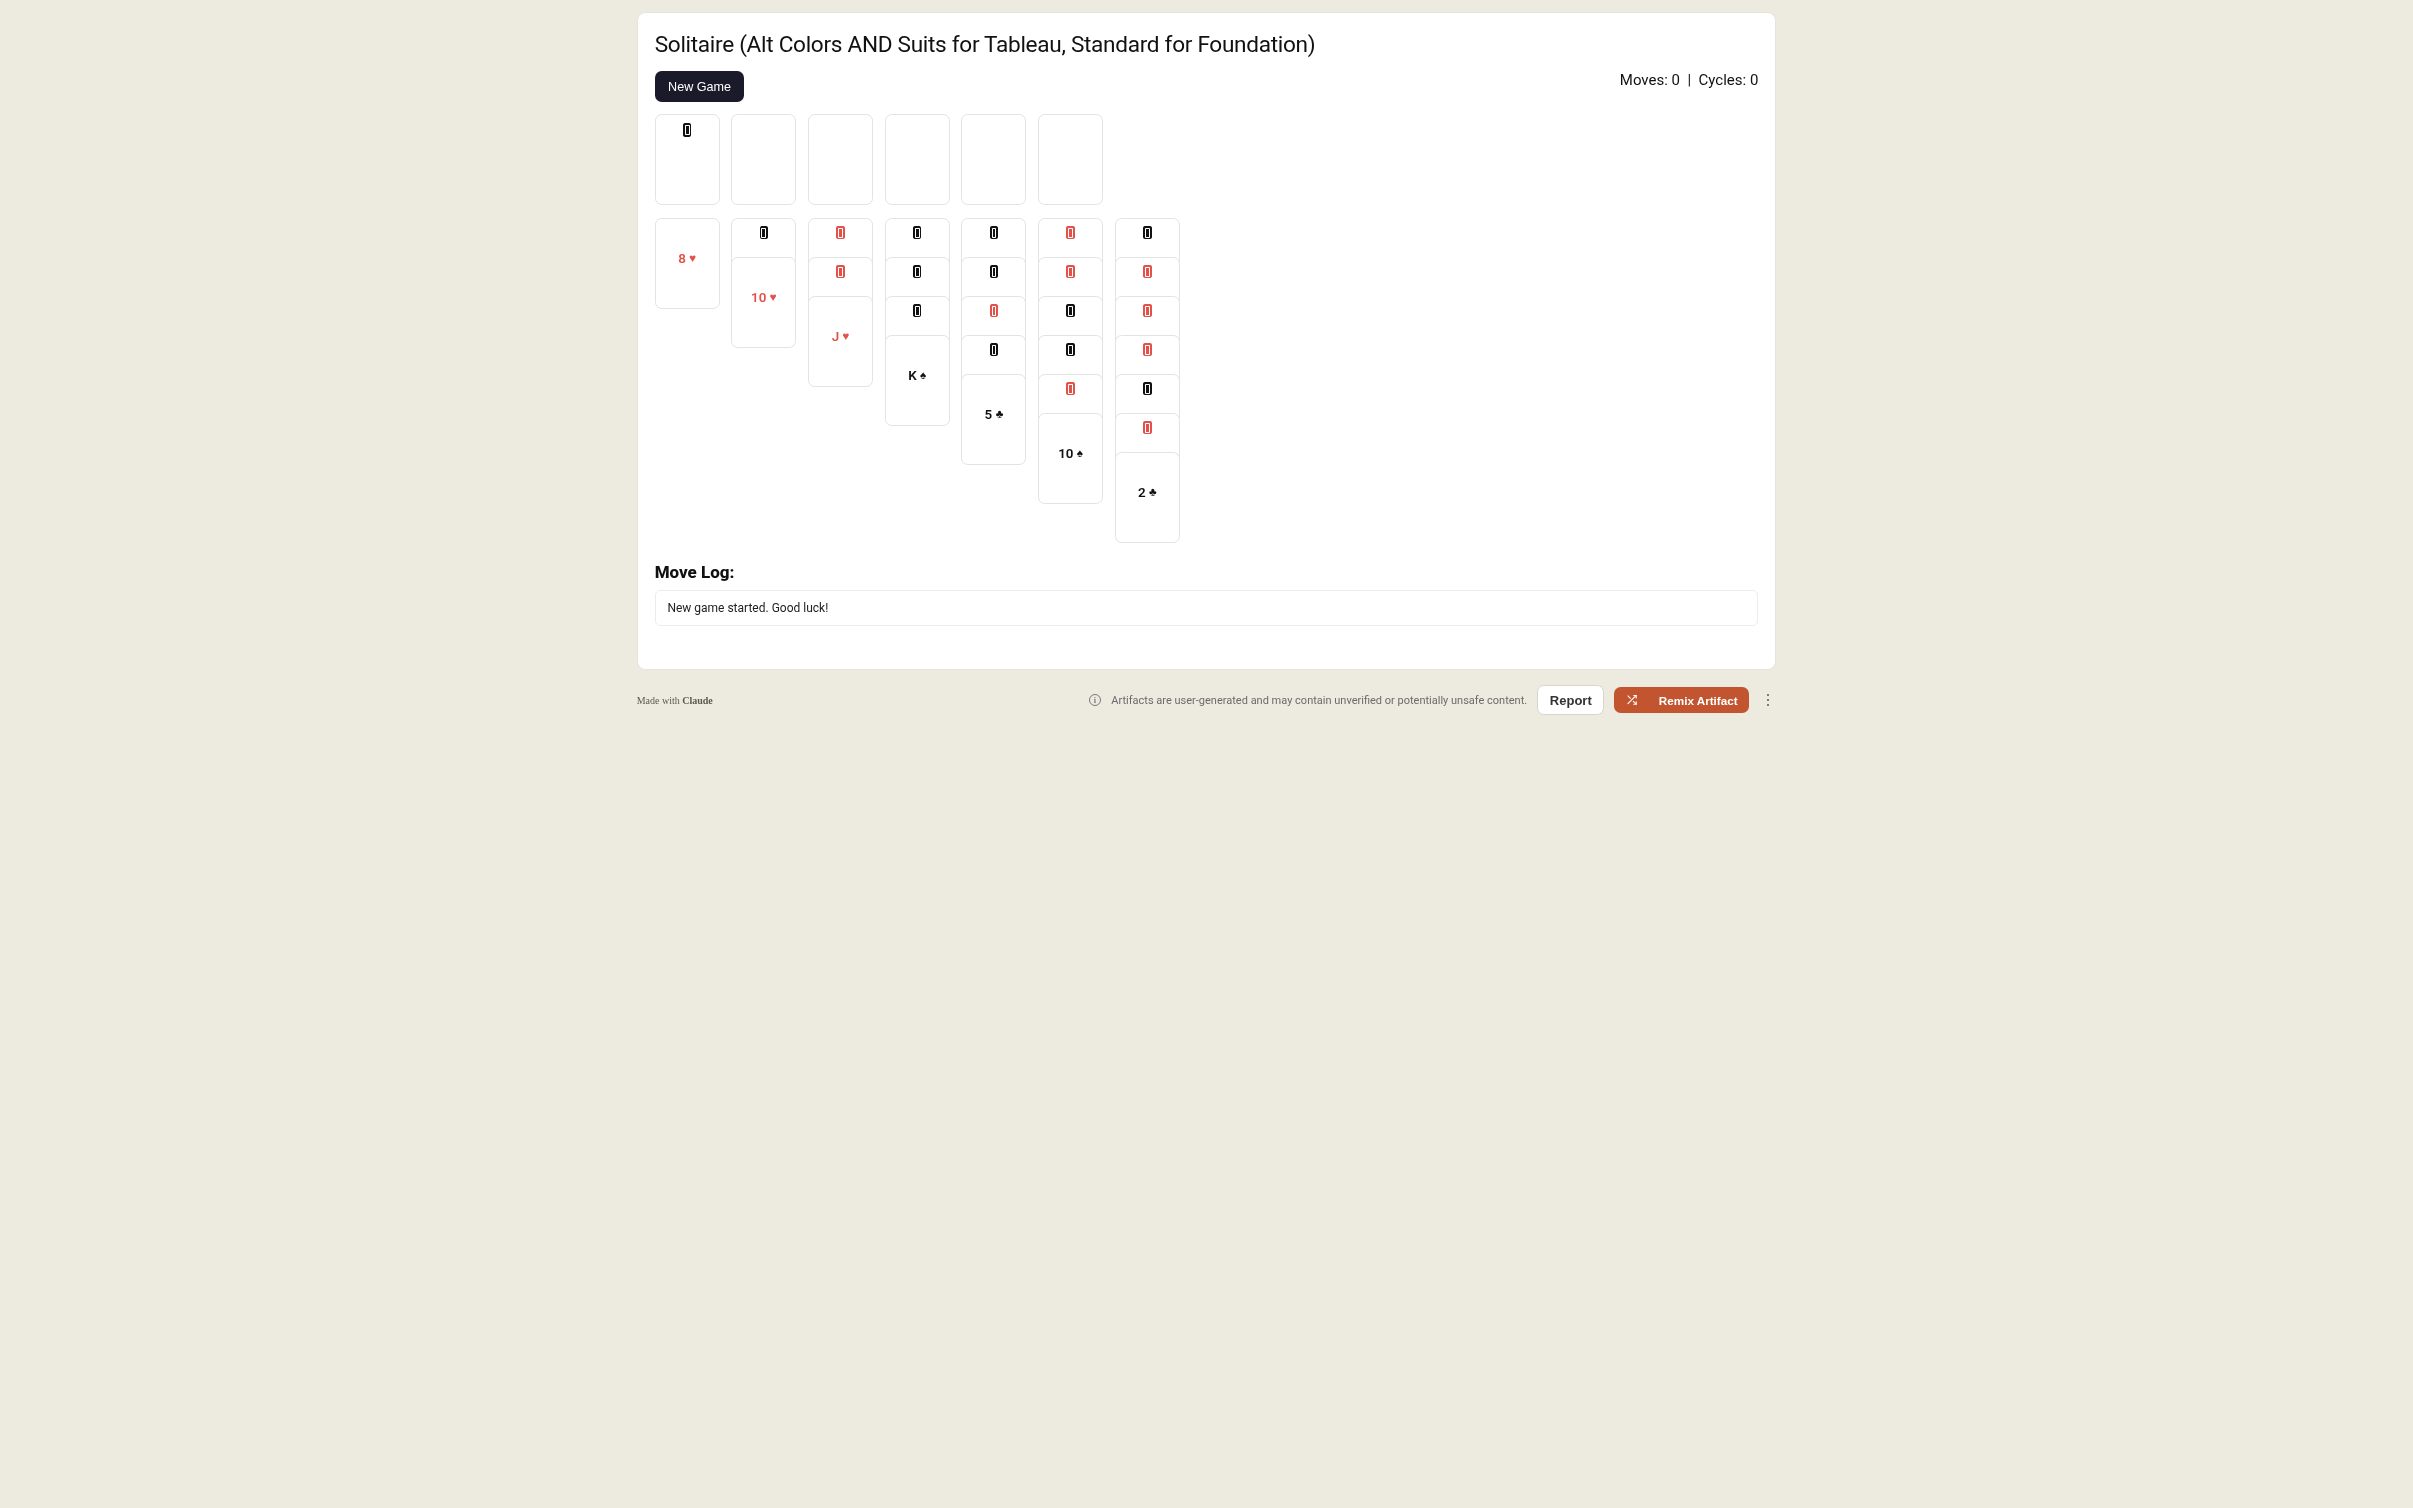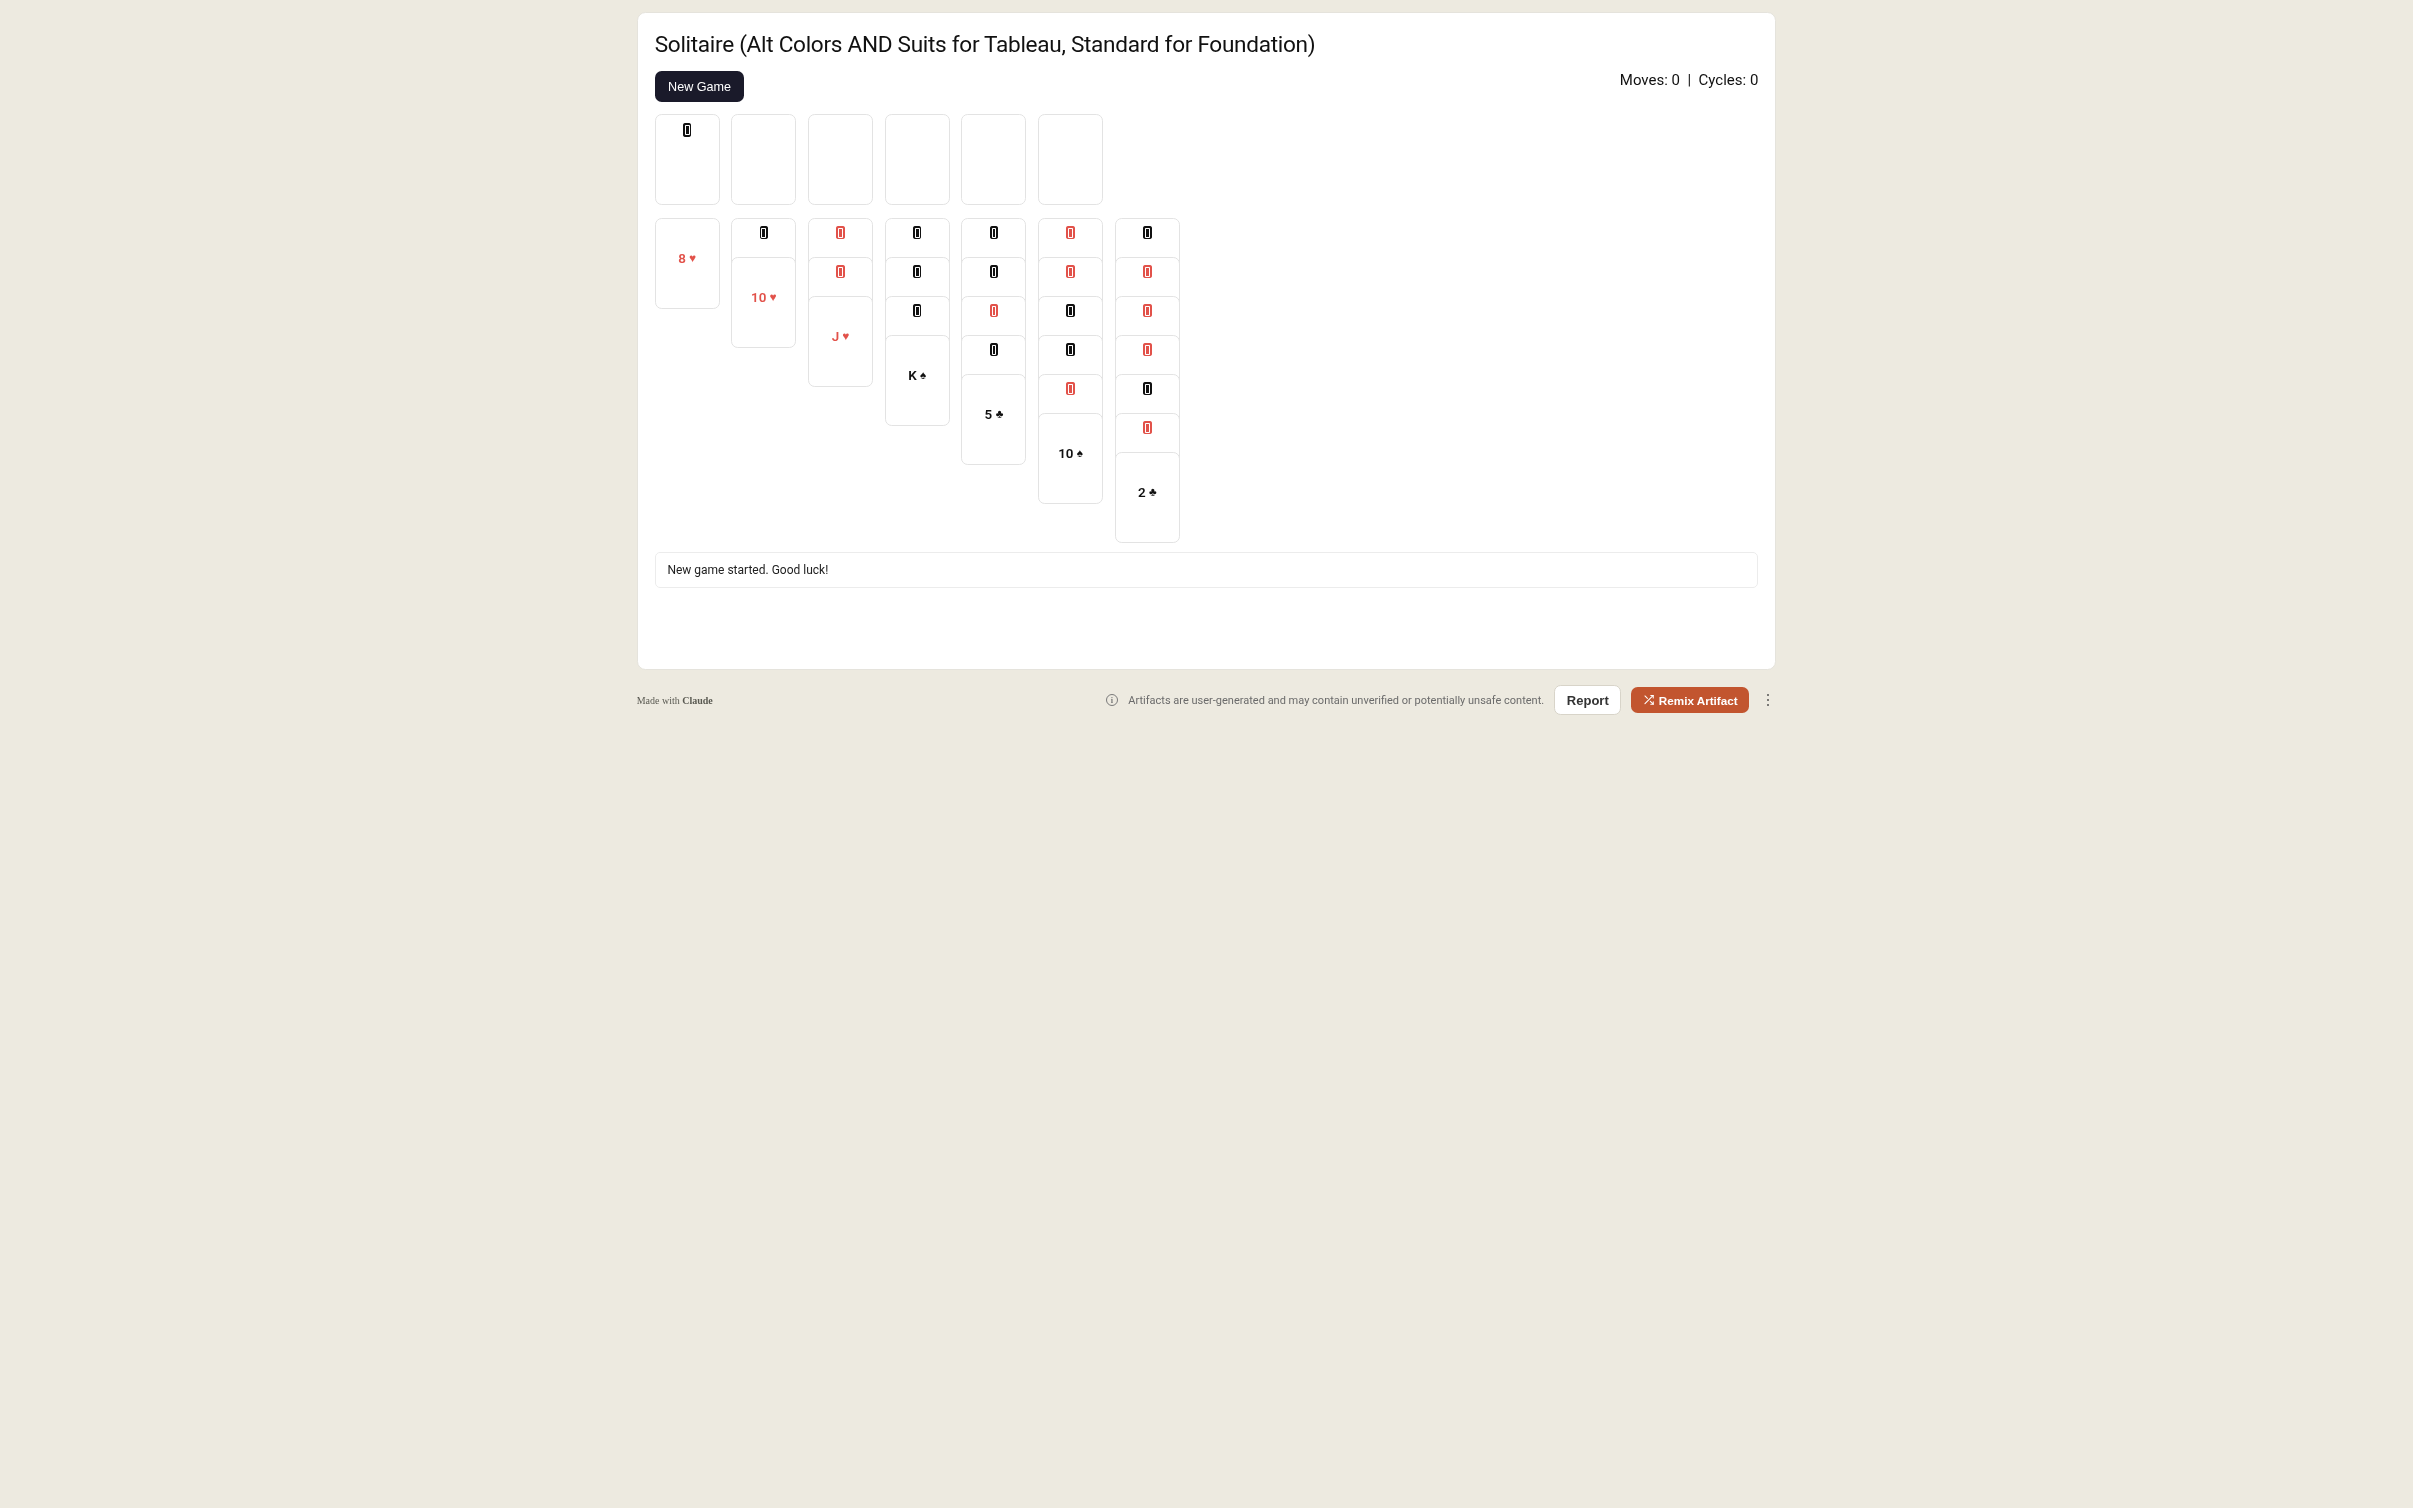--- a/index.html
+++ b/index.html
@@ -192,21 +192,21 @@
     background:#c2552f;
     border:none;
     border-radius:6.7px;
     padding:6.7px 11.7px;
     font-size:11.7px;
     font-weight:600;
     color:#fff;
     cursor:pointer;
     display:inline-flex;
     align-items:center;
-    gap:4px;
+    gap:21px;
   }
   .shuffle-icon {
     width:11.7px;height:11.7px;
     position:relative;
     display:inline-block;
   }
   .shuffle-icon svg { display:block; }
   .kebab {
     width:17px;
     display:inline-flex;
@@ -363,20 +363,21 @@
           </div>
           <div class="card face-up">
             <span class="face-label black">
               <span>2</span> 
               <span class="suit-club">♣</span>
             </span>
           </div>
         </div>
       </div>
 
+    <h2 class="movelog-title">Move Log:</h2>
     <div class="movelog-box">
       <div>New game started. Good luck!</div>
     </div>
   </div>
 
   <div class="footer">
     <div class="footer-left">
       <span>Made with </span><span class="claude">Claude</span>
     </div>
     <div class="footer-right">

